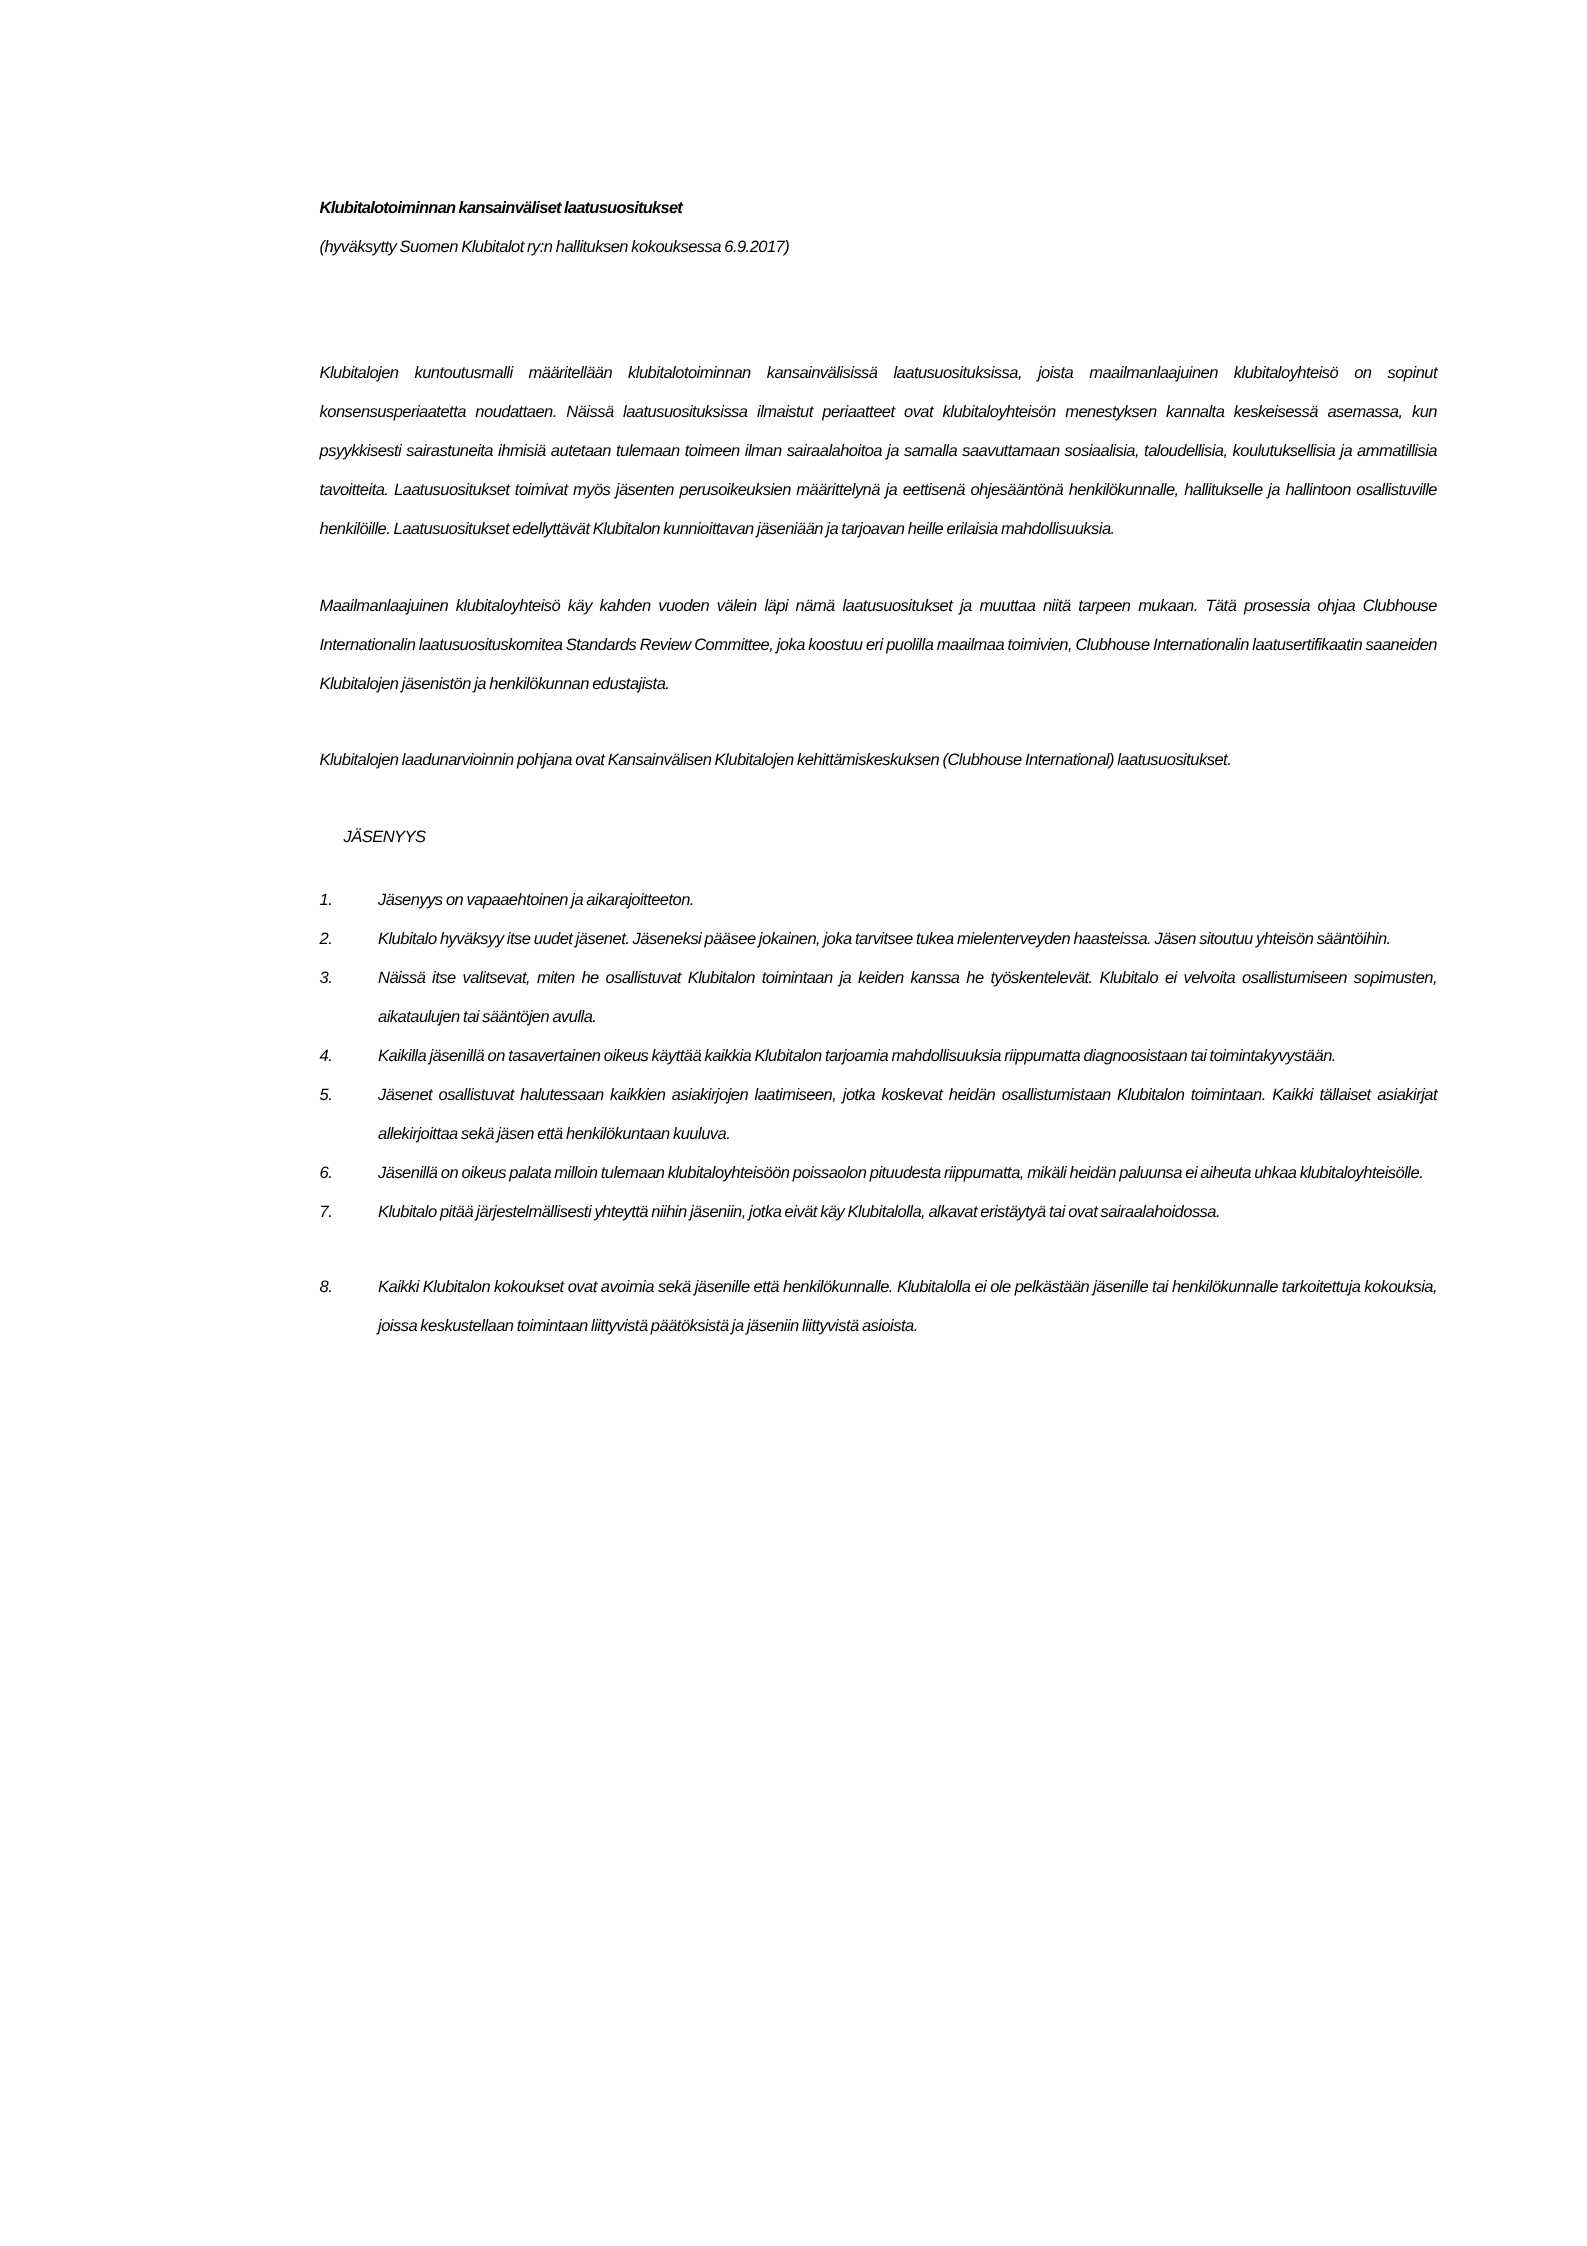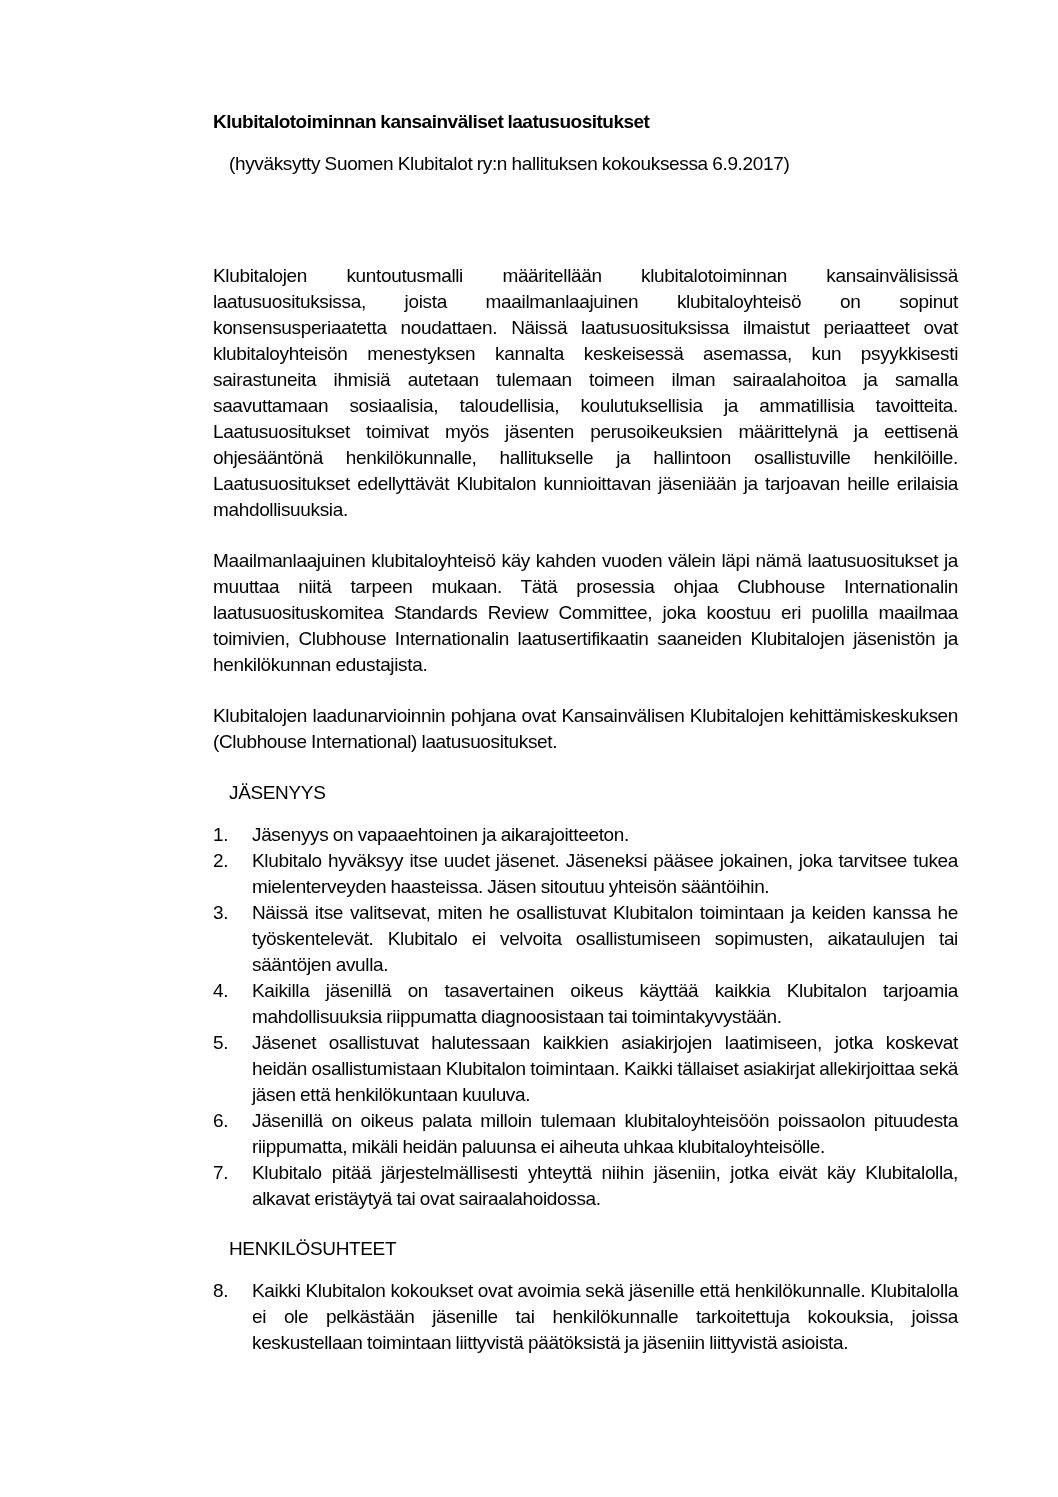--- a/index.html
+++ b/index.html
@@ -11,39 +11,40 @@
     width: 1058px;
     height: 1497px;
     position: relative;
     overflow: hidden;
     font-family: "Liberation Sans", "DejaVu Sans", sans-serif;
     color: #000000;
   }
   .page {
     position: absolute;
     left: 213px;
-    top: 109px;
+    top: 126px;
     width: 745px;
-    font-size: 19px;
+    font-size: 11px;
     line-height: 26px;
     letter-spacing: -0.35px;
     word-spacing: -0.5px;
+    font-style: italic;
   }
   .title {
     font-weight: bold;
     margin: 0;
     letter-spacing: -0.5px;
   }
   .subtitle {
-    margin: 16px;
+    margin: 0;
   }
   .spacer-lg { height: 58px; }
   .para {
     text-align: justify;
-    margin: 12px 0 25px 0;
+    margin: 0 0 25px 0;
   }
   .section-heading {
     margin: 16px;
     margin-top: 8px;
   }
   .list {
     list-style: none;
     margin: 0 0 24px 0;
     padding: 0;
   }
@@ -98,20 +99,19 @@
     <li class="list-item">
       <span class="list-num">6.</span>
       <span class="list-text">Jäsenillä on oikeus palata milloin tulemaan klubitaloyhteisöön poissaolon pituudesta riippumatta, mikäli heidän paluunsa ei aiheuta uhkaa klubitaloyhteisölle.</span>
     </li>
     <li class="list-item">
       <span class="list-num">7.</span>
       <span class="list-text">Klubitalo pitää järjestelmällisesti yhteyttä niihin jäseniin, jotka eivät käy Klubitalolla, alkavat eristäytyä tai ovat sairaalahoidossa.</span>
     </li>
   </ol>
 
-  <p class="section-heading">HENKILÖSUHTEET</p>
   <ol class="list">
     <li class="list-item">
       <span class="list-num">8.</span>
       <span class="list-text">Kaikki Klubitalon kokoukset ovat avoimia sekä jäsenille että henkilökunnalle. Klubitalolla ei ole pelkästään jäsenille tai henkilökunnalle tarkoitettuja kokouksia, joissa keskustellaan toimintaan liittyvistä päätöksistä ja jäseniin liittyvistä asioista.</span>
     </li>
   </ol>
 </div>
 
 </body></html>

